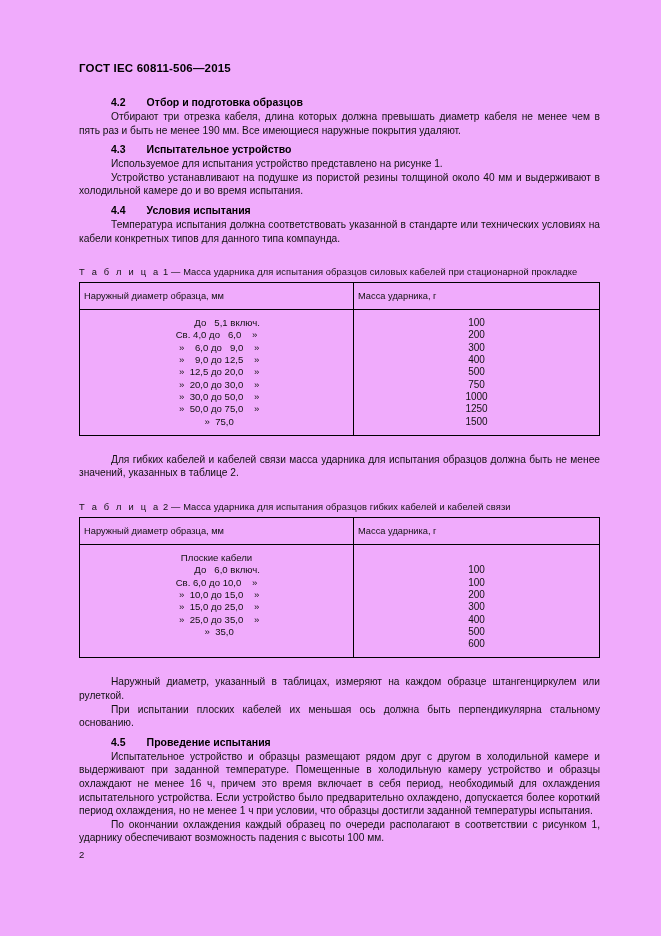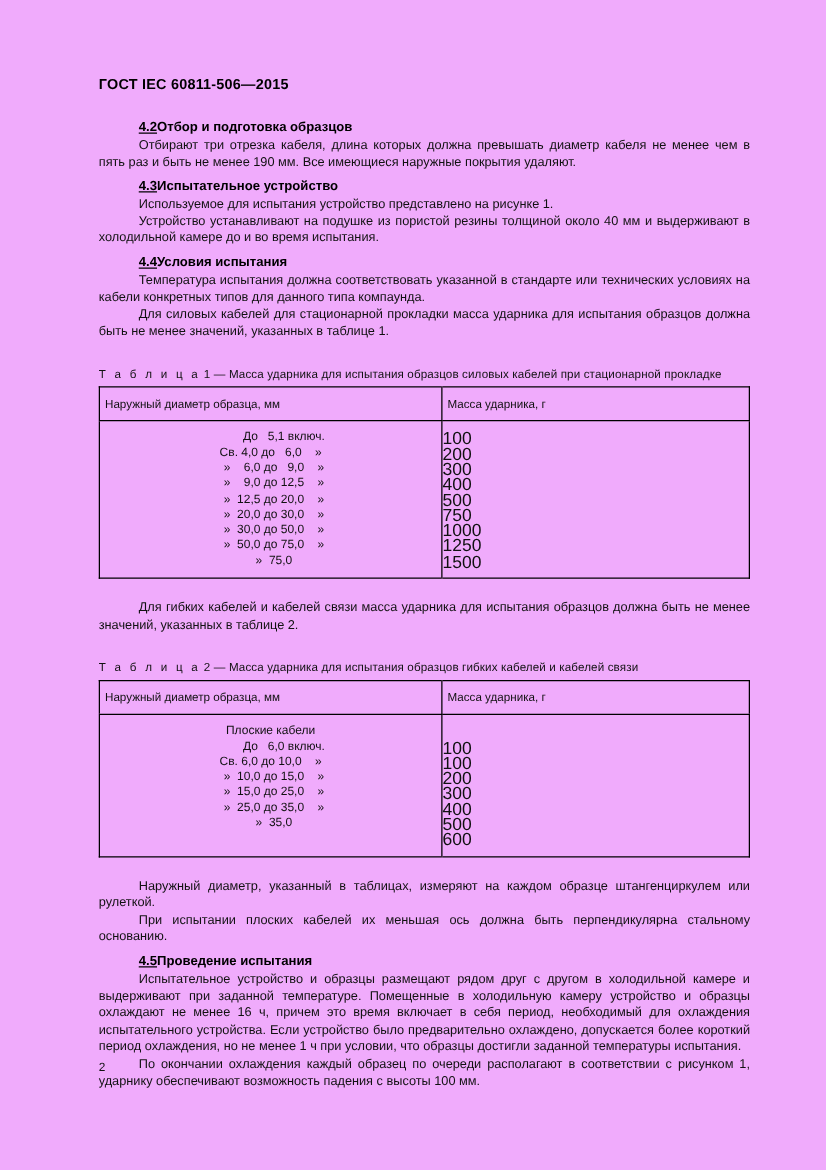--- a/index.html
+++ b/index.html
@@ -34,22 +34,21 @@
   }
   .section-heading {
     font-size: 10.5px;
     font-weight: bold;
     margin: 0 0 2px 0;
     padding-left: 32px;
     color: #000;
   }
   .section-heading .num {
     display: inline-block;
-    margin-right: 0;
-    text-decoration: underline;
+    margin-right: 21px;
   }
   p.body-text {
     font-size: 10.2px;
     line-height: 13.6px;
     margin: 0;
     text-align: justify;
     text-indent: 32px;
     color: #111;
     hyphens: none;
   }
@@ -114,22 +113,23 @@
   .range-list li {
     display: block;
     white-space: pre;
     text-align: center;
     font-family: "Liberation Sans", sans-serif;
   }
   .mass-list {
     margin: 0;
     padding: 7px 0 7px 0;
     list-style: none;
-    font-size: 14px;
+    font-size: 10px;
     line-height: 12.3px;
+    text-align: center;
   }
   .mass-list li {
     display: block;
   }
   .page-number {
     position: absolute;
     left: 79px;
     top: 849px;
     font-size: 9.5px;
     color: #111;
@@ -156,21 +156,20 @@
     </div>
     <p class="body-text">Используемое для испытания устройство представлено на рисунке 1.</p>
     <p class="body-text">Устройство устанавливают на подушке из пористой резины толщиной около 40 мм и выдерживают в холодильной камере до и во время испытания.</p>
 
     <div class="gap-sm"></div>
 
     <div class="section-heading">
       <span class="num">4.4</span><span>Условия испытания</span>
     </div>
     <p class="body-text">Температура испытания должна соответствовать указанной в стандарте или технических условиях на кабели конкретных типов для данного типа компаунда.</p>
-    <p class="body-text">Для силовых кабелей для стационарной прокладки масса ударника для испытания образцов должна быть не менее значений, указанных в таблице 1.</p>
 
     <div class="gap-xl"></div>
 
     <div class="table-caption">
       <span class="tword">Т а б л и ц а</span>
       <span>1</span>
       <span>— Масса ударника для испытания образцов силовых кабелей при стационарной прокладке</span>
     </div>
     <table class="data-table">
       <thead>

